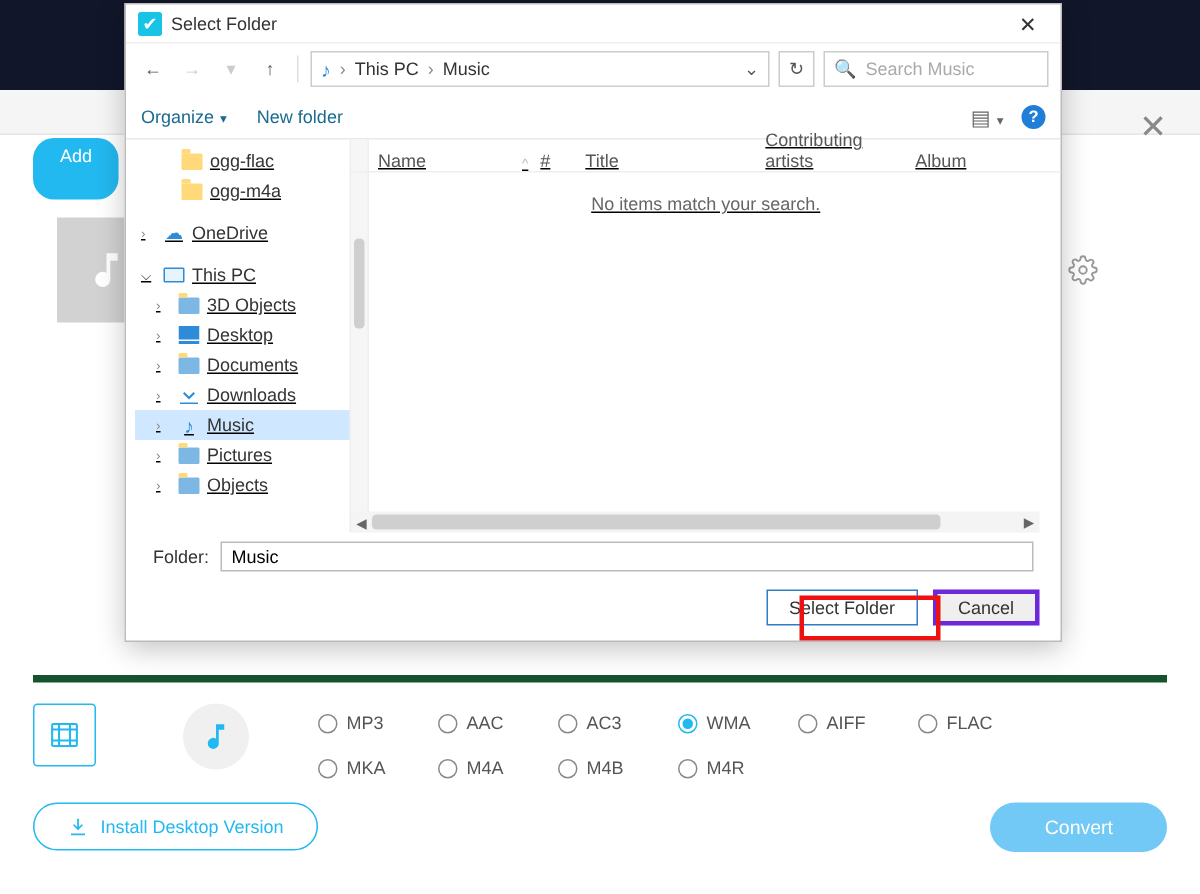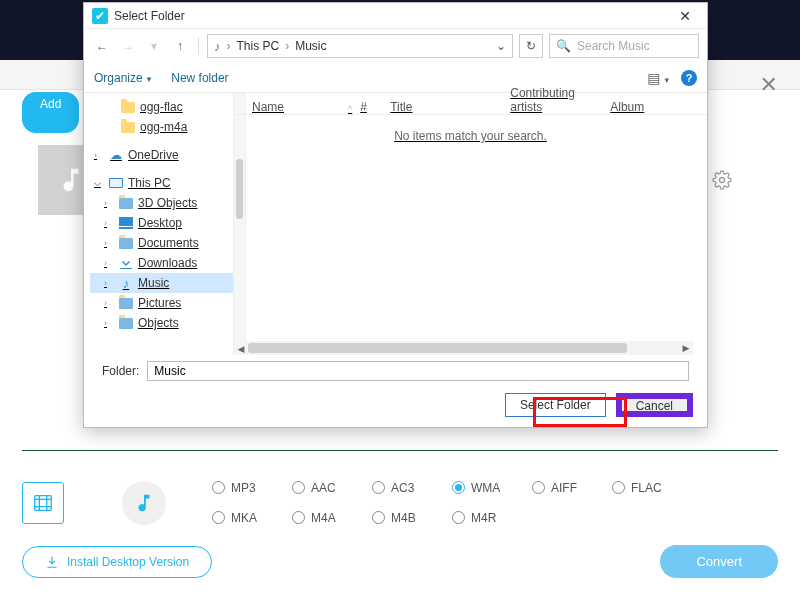--- a/index.html
+++ b/index.html
@@ -9,30 +9,30 @@
 .app-bg { position: absolute; inset: 0; background: #fff; }
 .app-bg .topbar { height: 60px; background: #11162a; }
 .app-bg .topbar2 { height: 30px; background: #f5f5f5; border-bottom: 1px solid #e5e5e5; }
 .app-bg .close-x { position: absolute; top: 72px; right: 22px; font-size: 22px; color: #888; cursor: pointer; }
 .add-btn { position: absolute; top: 92px; left: 22px; background: #22b8f0; color: #fff; padding: 5px 18px 22px 18px; border-radius: 14px; font-size: 12px; }
 .placeholder-box { position: absolute; top: 145px; left: 38px; width: 66px; height: 70px; background: #d2d2d2; display:flex; align-items:center; justify-content:center; }
 .placeholder-box svg { fill:#fff; width:30px; height:30px; }
 .gear { position: absolute; top: 170px; right: 68px; color: #888; }
 
 
-.bottom-panel { position: absolute; left: 22px; right: 22px; top: 450px; height: 90px; border-top: 1px solid #14532d; padding-top: 14px; display:flex; align-items:center; gap:28px; }
+.bottom-panel { position: absolute; left: 22px; right: 22px; top: 450px; height: 90px; border-top: 5px solid #14532d; padding-top: 14px; display:flex; align-items:flex-start; gap:28px; }
 .icon-sq { width:42px; height:42px; border:1.5px solid #22b8f0; border-radius:3px; display:flex; align-items:center; justify-content:center; color:#22b8f0; }
 .music-circle { width:44px; height:44px; border-radius:50%; background:#f0f0f0; display:flex; align-items:center; justify-content:center; color:#22b8f0; margin-left:30px; }
 .radios { display:grid; grid-template-columns: repeat(6, 80px); grid-auto-rows: 26px; gap:4px 0; margin-left:18px; font-size:12px; color:#555; }
 .radio-item { display:flex; align-items:center; gap:6px; }
 .radio-dot { width:13px; height:13px; border-radius:50%; border:1.5px solid #888; display:inline-block; position:relative; }
 .radio-dot.sel { border-color:#22b8f0; }
 .radio-dot.sel::after { content:''; position:absolute; inset:2px; background:#22b8f0; border-radius:50%; }
 
-.footer-row { position:absolute; left:22px; right:22px; bottom:18px; display:flex; align-items:center; justify-content:space-between; }
+.footer-row { position:absolute; left:22px; right:22px; bottom:28px; display:flex; align-items:flex-start; justify-content:space-between; }
 .install-btn { border:1px solid #22b8f0; color:#22b8f0; background:#fff; border-radius:18px; padding:8px 22px; font-size:12px; display:flex; align-items:center; gap:8px; }
 .convert-btn { background:#72c9f5; color:#fff; border:none; border-radius:18px; padding:9px 36px; font-size:13px; }
 
 
 .dialog { position:absolute; top:2px; left:83px; width:625px; height:426px; background:#fff; border:1px solid #bbb; box-shadow:0 4px 18px rgba(0,0,0,0.25); display:flex; flex-direction:column; }
 .titlebar { height:26px; display:flex; align-items:center; padding:0 8px; border-bottom:1px solid #eee; font-size:12px; color:#333; }
 .titlebar .t-icon { width:16px; height:16px; background:#19c3e6; border-radius:2px; margin-right:6px; display:flex; align-items:center; justify-content:center; color:#fff; font-size:12px; }
 .titlebar .close { margin-left:auto; font-size:14px; padding:2px 8px; cursor:pointer; }
 
 .navrow { height:34px; display:flex; align-items:center; padding:0 8px; gap:6px; font-size:12px; color:#555; }
@@ -77,21 +77,21 @@
 .h-scroll .lbtn,.h-scroll .rbtn { width:14px; height:14px; display:inline-flex; align-items:center; justify-content:center; font-size:9px; color:#666; }
 .h-scroll .track { position:absolute; left:14px; right:14px; top:0; bottom:0; }
 .h-scroll .thumb { position:absolute; left:0; top:2px; bottom:2px; width:88%; background:#cfcfcf; border-radius:3px; }
 .h-scroll .rbtn { position:absolute; right:0; top:0; }
 
 .folder-row { display:flex; align-items:center; gap:8px; padding:6px 18px; font-size:12px; }
 .folder-row label { color:#333; }
 .folder-row input { flex:1; height:20px; border:1px solid #bbb; padding:0 6px; font-size:12px; }
 
 .dlg-buttons { display:flex; justify-content:flex-end; gap:10px; padding:6px 14px 10px; }
-.btn { height:24px; padding:0 14px; border:6px solid #6d28d9; background:#efefef; font-size:12px; color:#333; }
+.btn { height:24px; padding:0 14px; border:3px solid #6d28d9; background:#efefef; font-size:12px; color:#333; }
 .btn.primary { border:1px solid #2f7cc4; background:#fff; }
 .red-box { position:absolute; border:3px solid #e11; pointer-events:none; }
 
 .caret-down::after { content:'▾'; margin-left:4px; font-size:9px; }
 </style>
 </head>
 <body>
 
 <div class="app-bg">
   <div class="topbar"></div>

